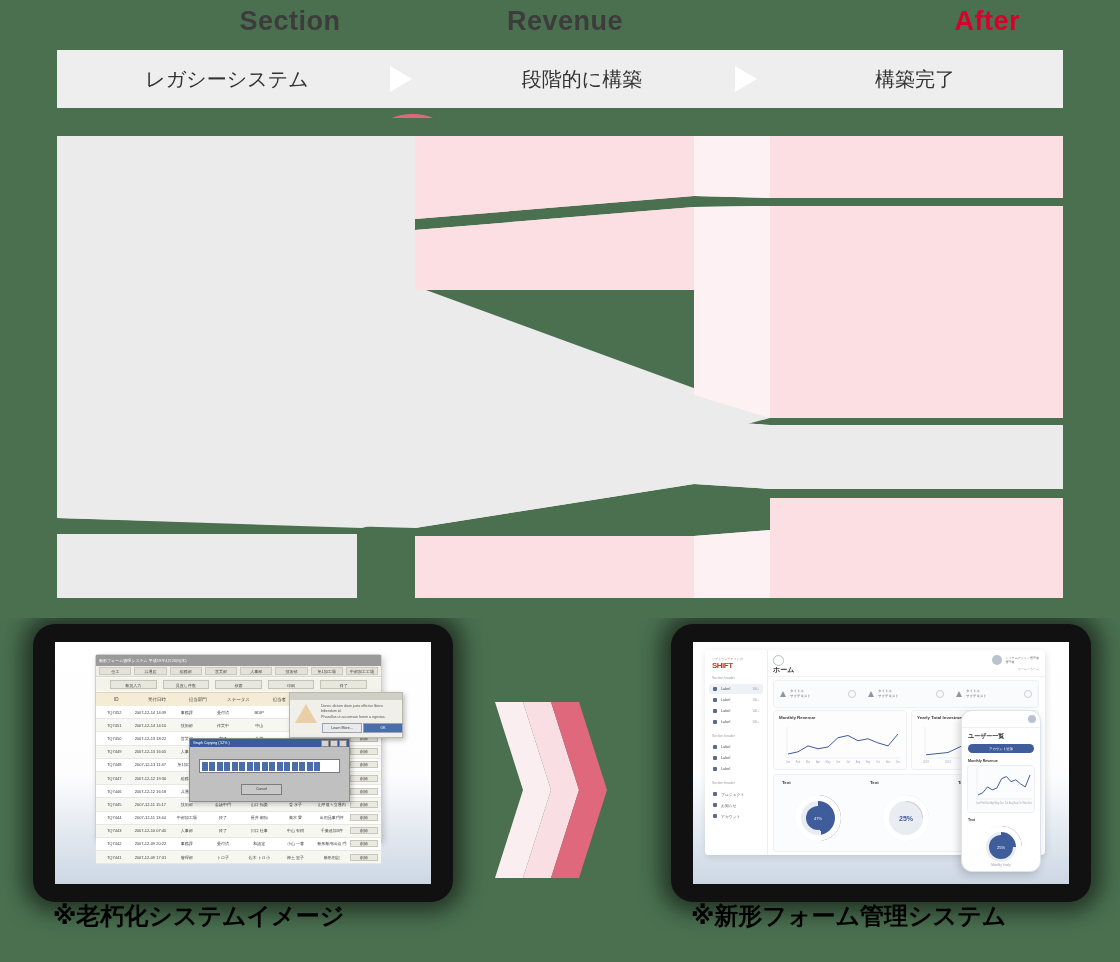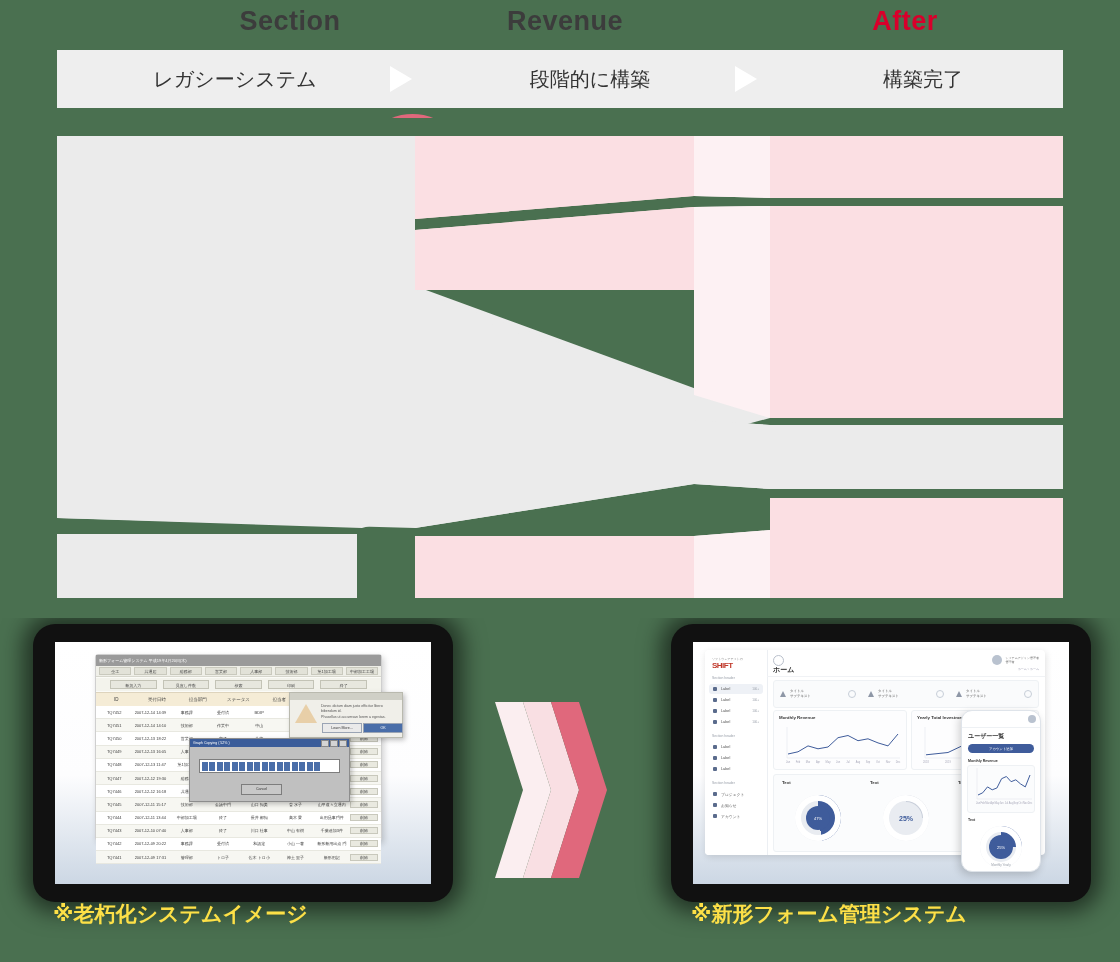--- a/index.html
+++ b/index.html
@@ -14,30 +14,30 @@
   .stage{position:absolute;left:0;top:0;width:1120px;height:962px;}
 
   
   .col-head{
     position:absolute;top:4px;height:34px;
     font-size:27px;font-weight:bold;letter-spacing:.5px;
     text-align:center;line-height:34px;
   }
   #head-before{left:140px;width:300px;color:#3c3c3c;}
   #head-progress{left:420px;width:290px;color:#3c3c3c;}
-  #head-after{left:790px;width:230px;color:#d8002b;}
+  #head-after{left:790px;width:230px;color:#d8002b;text-align:right;}
 
   
   .phase-bar{
     position:absolute;left:57px;top:50px;width:1006px;height:58px;
     background:#eeeeee;
   }
   .phase-cell{
     position:absolute;top:0;height:70px;line-height:58px;
-    font-size:20px;color:#333333;text-align:center;margin-left:8px;
+    font-size:20px;color:#333333;text-align:center;
   }
   #phase-1{left:0px;width:340px;}
   #phase-2{left:360px;width:330px;}
   #phase-3{left:710px;width:296px;}
   .phase-arrow{
     position:absolute;top:16px;width:22px;height:26px;
     background:#ffffff;
     clip-path:polygon(0 0,100% 50%,0 100%);
   }
   #phase-arrow-1{left:333px;}
@@ -81,21 +81,21 @@
     background:#111111;border-radius:22px;
     box-shadow:0 0 22px 10px rgba(0,0,0,.55);
   }
   .shot-screen{
     position:absolute;left:22px;top:18px;width:376px;height:242px;
     background:linear-gradient(#ffffff 0%,#fdfdfe 55%,#ccd7e4 100%);
     overflow:hidden;
   }
   .shot-cap{
     position:absolute;left:0;top:276px;width:420px;
-    font-size:21px;color:#fde047;font-weight:bold;letter-spacing:0px;
+    font-size:24px;color:#000000;font-weight:bold;letter-spacing:0px;
   }
   #cap-left{text-align:left;padding-left:20px;}
   #cap-right{text-align:left;padding-left:20px;}
 
   
   .lg-win{
     position:absolute;left:40px;top:12px;width:285px;height:185px;
     background:#fbfbf7;border:1px solid #cfcfcf;border-radius:3px;
     box-shadow:2px 3px 6px rgba(0,0,0,.18);
   }

